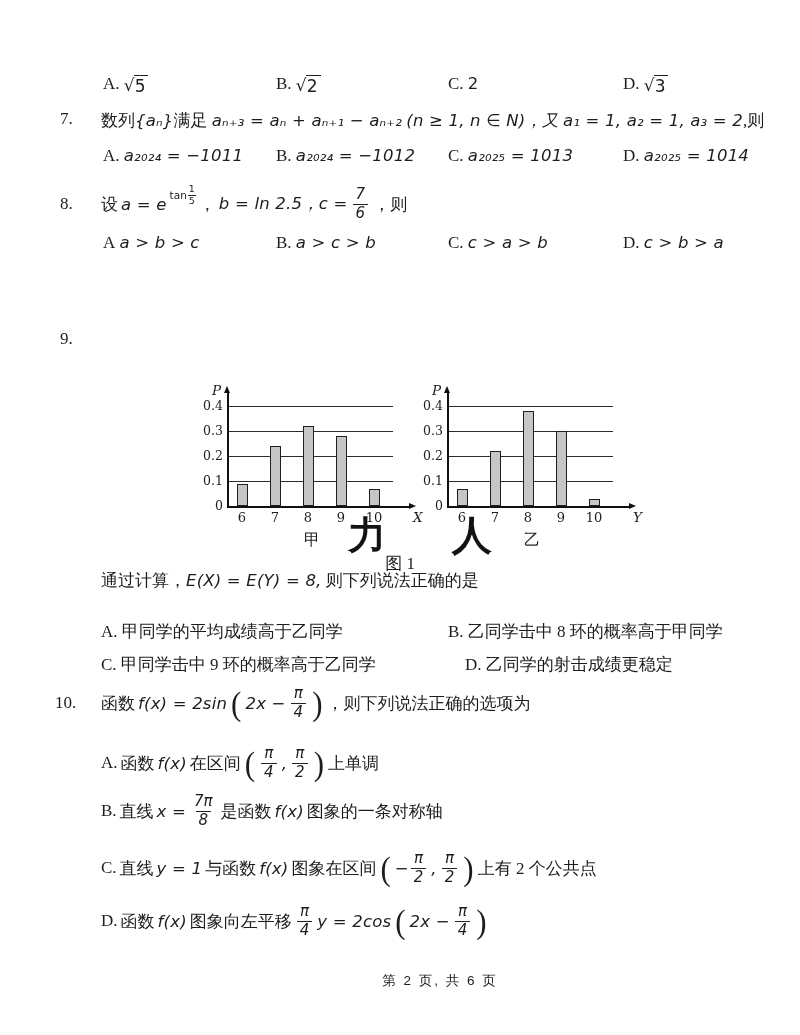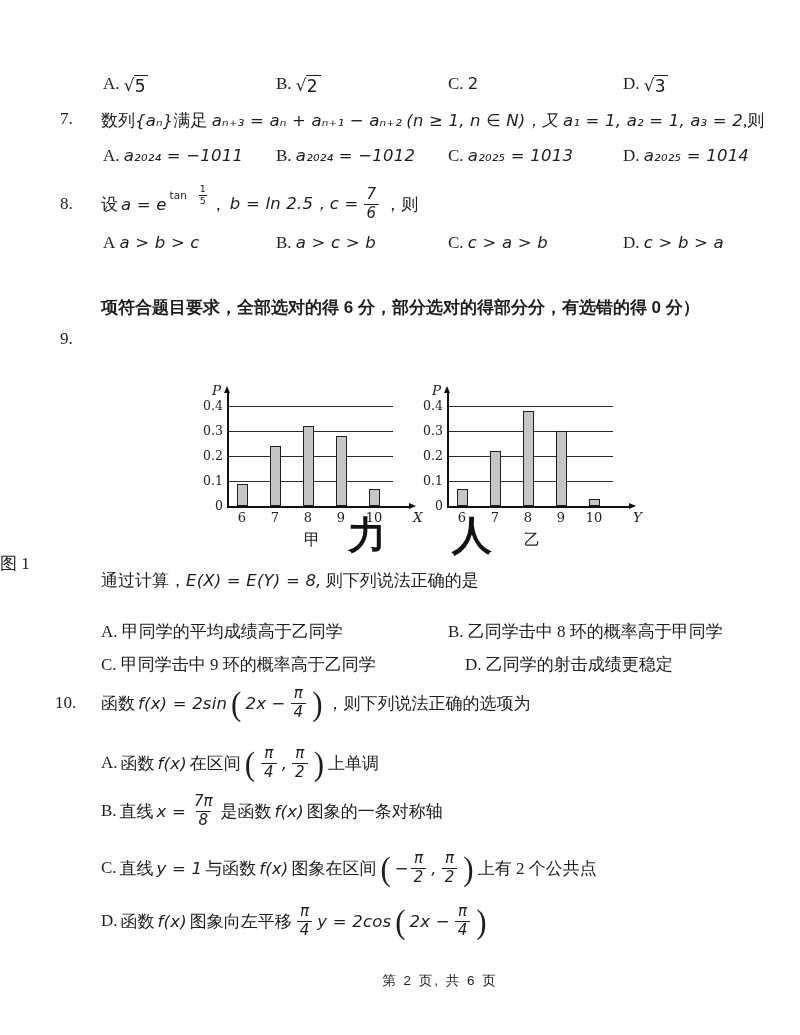--- a/index.html
+++ b/index.html
@@ -27,37 +27,37 @@
   
   .frac{display:inline-flex;flex-direction:column;align-items:center;
         font-family:"DejaVu Sans",sans-serif;font-style:italic;
         font-size:15px;line-height:1.15;margin:0 2px;vertical-align:middle;}
   .frac .fn{padding:0 3px;}
   .frac .fd{border-top:1px solid #222;padding:0 3px;}
   
   .bp{font-size:31px;line-height:1;font-family:"Liberation Serif",serif;transform:scaleY(1.12);margin:0 1px;font-weight:400;}
   
   .exp{display:inline-flex;align-items:center;transform:translateY(-9px);
-       font-size:10.5px;font-style:normal;font-family:"DejaVu Sans",sans-serif;gap:12px;text-align:right;}
+       font-size:10.5px;font-style:normal;font-family:"DejaVu Sans",sans-serif;gap:1px;text-align:right;}
   .exp .efrac{display:inline-flex;flex-direction:column;align-items:center;font-size:9.5px;line-height:1.1;}
   .exp .efrac .ed{border-top:1px solid #222;padding:0 1px;}
   
   .chart{position:absolute;width:220px;height:155px;}
   .grid{position:absolute;height:1px;background:#2b2b2b;}
   .axis-y{position:absolute;width:1.5px;background:#111;}
   .axis-x{position:absolute;height:1.5px;background:#111;}
   .ylab{position:absolute;left:0;width:30px;text-align:right;font-size:12.5px;font-family:"DejaVu Serif",serif;}
   .xlab{position:absolute;width:20px;text-align:center;font-size:13px;font-family:"DejaVu Serif",serif;}
   .bar{position:absolute;background:#c6c6c6;border:1px solid #1f1f1f;box-sizing:border-box;}
   .plab,.alab{position:absolute;font-style:italic;font-family:"DejaVu Serif",serif;font-size:13.5px;}
   .cap{position:absolute;font-size:16px;}
   .arr-up{position:absolute;width:0;height:0;border-left:3.5px solid transparent;border-right:3.5px solid transparent;border-bottom:7px solid #111;}
   .arr-rt{position:absolute;width:0;height:0;border-top:3.5px solid transparent;border-bottom:3.5px solid transparent;border-left:7px solid #111;}
   .wm{position:absolute;font-weight:900;font-family:"DejaVu Serif",serif;color:#121212;}
-  .figcap{position:absolute;left:0;width:800px;text-align:left;}
+  .figcap{position:absolute;left:0;width:800px;text-align:center;}
   .footer{position:absolute;left:0;width:880px;text-align:center;font-size:13.5px;
           font-family:"Liberation Sans","DejaVu Sans",sans-serif;font-weight:500;letter-spacing:2px;}
 </style>
 </head>
 <body>
 
 <div class="page">
 
   <div class="fullrow" style="top:74px">
     <span class="c c1">
@@ -121,21 +121,20 @@
     <span class="cn">，则</span>
   </div>
 
   <div class="fullrow" style="top:233px">
     <span class="c c1"><span class="lab">A</span> <span class="math">a &gt; b &gt; c</span></span>
     <span class="c c2"><span class="lab">B.</span> <span class="math">a &gt; c &gt; b</span></span>
     <span class="c c3"><span class="lab">C.</span> <span class="math">c &gt; a &gt; b</span></span>
     <span class="c c4"><span class="lab">D.</span> <span class="math">c &gt; b &gt; a</span></span>
   </div>
 
-  <div class="fullrow bold" style="top:296px;left:101px;width:680px">项符合题目要求，全部选对的得 6 分，部分选对的得部分分，有选错的得 0 分）</div>
 
   <div class="row" style="top:329px">
     <span class="qnum">9.</span>
   </div>
 
   <div class="chart" style="left:193px;top:386px">
       <div class="ylab" style="top: 112px;">0</div>
       <div class="grid" style="left: 34px; top: 95px; width: 166px;"></div>
       <div class="ylab" style="top: 87px;">0.1</div>
       <div class="grid" style="left: 34px; top: 70px; width: 166px;"></div>

